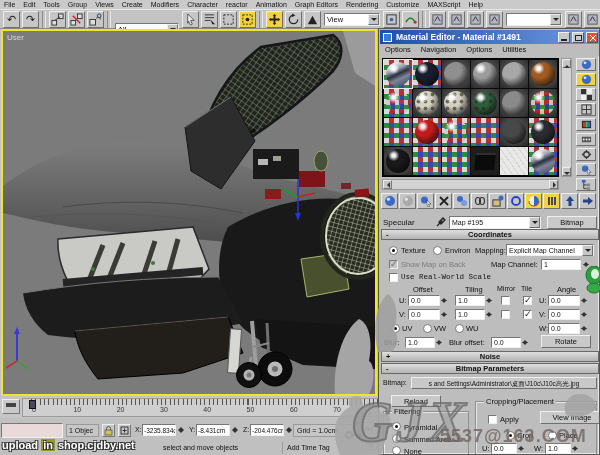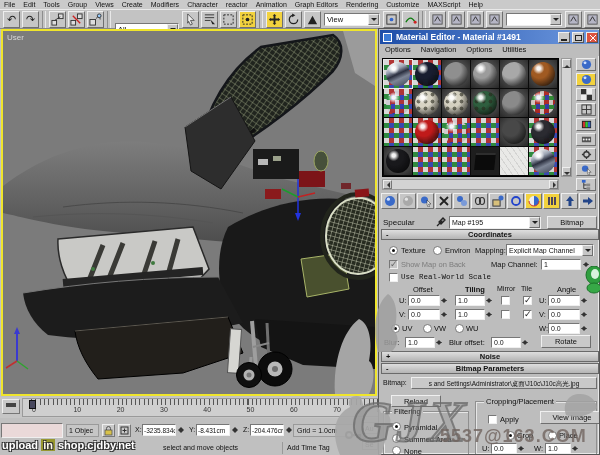--- a/index.html
+++ b/index.html
@@ -693,21 +693,21 @@
   </div>
   <span class="cb on dis" style="left:10px;top:231px;"></span>
   <span class="melabel dis" style="left:22px;top:231px;">Show Map on Back</span>
   <span class="melabel" style="left:112px;top:231px;">Map Channel:</span>
   <div class="mefld" style="left:162px;top:230px;width:40px;">1</div>
   <span class="mespin" style="left:203px;top:230px;"></span>
   <span class="cb" style="left:10px;top:244px;"></span>
   <span class="melabel" style="left:22px;top:244px;font-family:Liberation Mono, monospace;">Use Real-World Scale</span>
 
   <span class="melabel" style="left:34px;top:256px;">Offset</span>
-  <span class="melabel" style="left:86px;top:256px;font-weight:bold;">Tiling</span>
+  <span class="melabel" style="left:86px;top:256px;">Tiling</span>
   <span class="melabel" style="left:118px;top:256px;font-size:7px;">Mirror</span>
   <span class="melabel" style="left:142px;top:256px;font-size:7px;">Tile</span>
   <span class="melabel" style="left:178px;top:256px;">Angle</span>
 
   <span class="melabel" style="left:20px;top:267px;">U:</span>
   <div class="mefld" style="left:29px;top:266px;width:32px;">0.0</div>
   <span class="mespin" style="left:61px;top:266px;"></span>
   <div class="mefld" style="left:76px;top:266px;width:30px;">1.0</div>
   <span class="mespin" style="left:106px;top:266px;"></span>
   <span class="cb" style="left:122px;top:267px;"></span>

